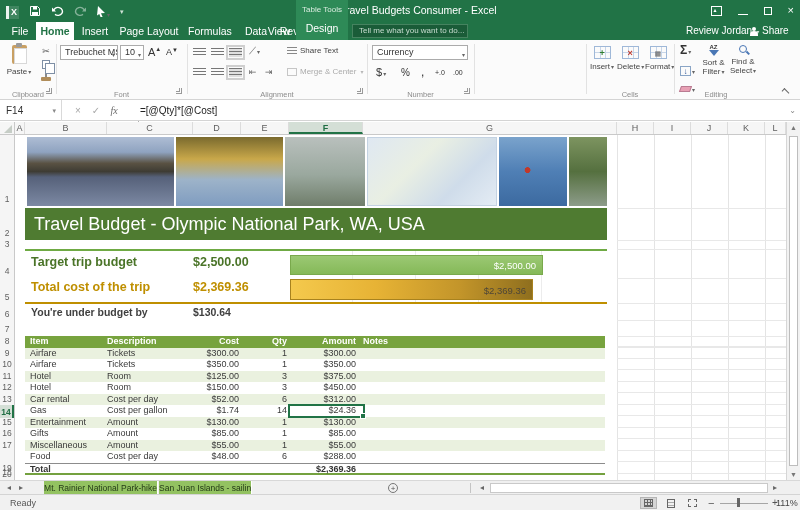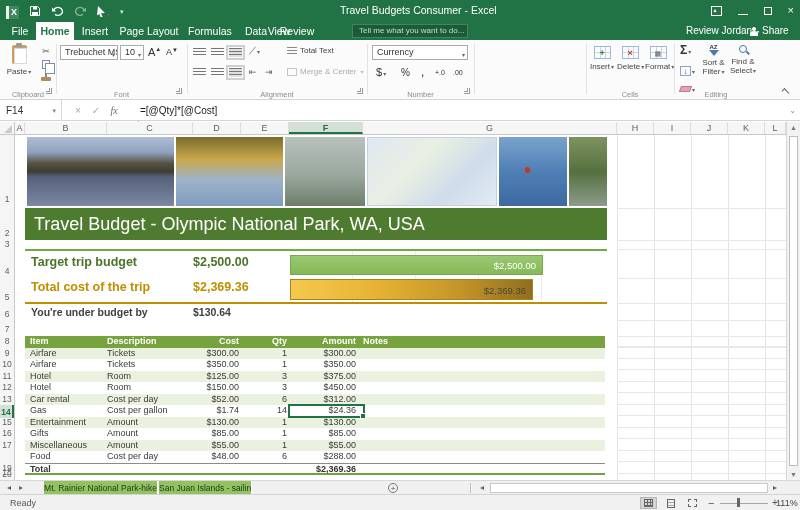--- a/index.html
+++ b/index.html
@@ -207,20 +207,24 @@
 
     <div class="rtab" style="left:262px;width:34px">View</div>
     <div class="tellme">Tell me what you want to do...</div>
     <div class="user">Review Jordan</div>
     <div class="share">
       <span class="person"></span>
       <span>Share</span>
     </div>
   </div>
 
+  <div class="ctxblock">
+    <div class="ctxlabel">Table Tools</div>
+    <div class="ctxtab">Design</div>
+  </div>
 
   <div class="ribbon">
 
     <div class="group" style="left:0;width:56px">
       <div class="abs" style="left:5px;top:5px;width:28px">
         <div class="clipboard-ic"></div>
         <div class="btxt dd" style="margin-top:3px">Paste</div>
       </div>
       <div class="mini" style="top:6px;font-size:9px;color:#555"><span>✂</span></div>
       <div class="mini" style="top:20px">
@@ -255,21 +259,21 @@
       <div class="align-ic" style="left:24px;top:8px"></div>
       <div class="align-ic pressed" style="left:42px;top:8px"></div>
       <div class="abs dd" style="left:62px;top:5px;font-size:10px;color:#666;transform:rotate(-0deg)">⟋</div>
       <div class="align-ic" style="left:6px;top:28px"></div>
       <div class="align-ic" style="left:24px;top:28px"></div>
       <div class="align-ic pressed" style="left:42px;top:28px"></div>
       <div class="abs" style="left:62px;top:27px;font-size:9px;color:#666">⇤</div>
       <div class="abs" style="left:78px;top:27px;font-size:9px;color:#666">⇥</div>
       <div class="abs" style="left:100px;top:6px;display:flex;gap:3px;align-items:center">
         <span style="width:10px;height:8px;background:repeating-linear-gradient(to bottom,#888 0 1px,transparent 1px 3px)"></span>
-        <span class="btxt" style="white-space:nowrap">Total Text</span>
+        <span class="btxt" style="white-space:nowrap">Share Text</span>
       </div>
       <div class="abs dd" style="left:100px;top:27px;display:flex;gap:3px;align-items:center;opacity:.45">
         <span style="width:10px;height:8px;border:1px solid #888"></span>
         <span class="btxt" style="white-space:nowrap">Merge &amp; Center</span>
       </div>
       <div class="glabel">Alignment</div>
       <div class="lnch" style="left:170px;top:48px"></div>
     </div>
     <div class="gsep" style="left:367px"></div>
 

